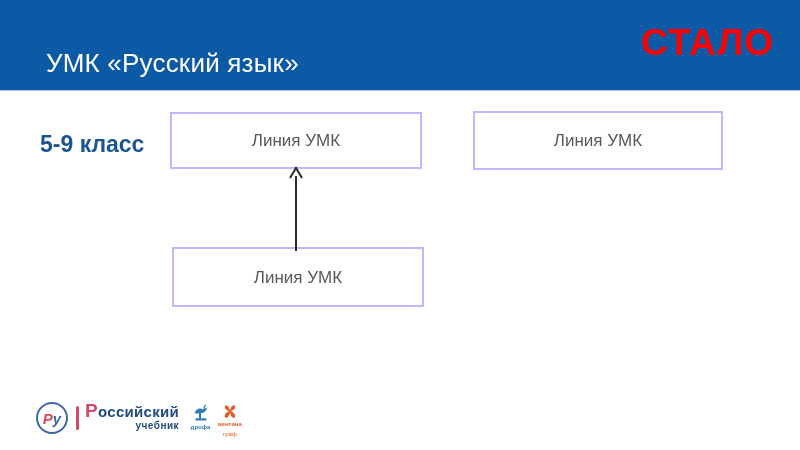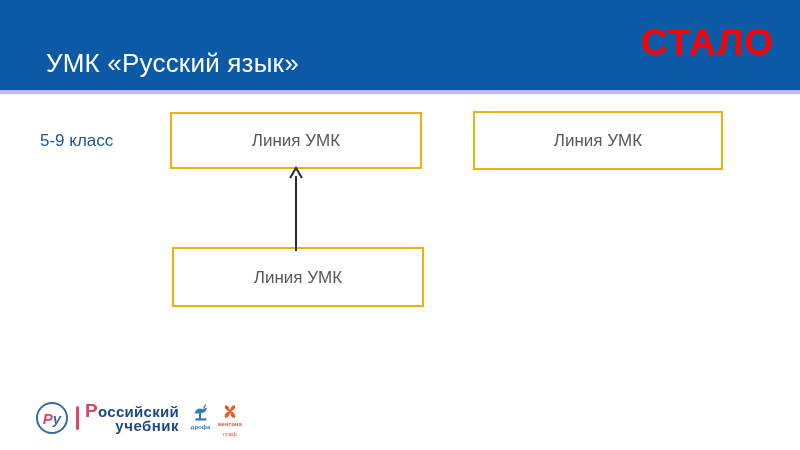--- a/index.html
+++ b/index.html
@@ -1,47 +1,47 @@
 <!DOCTYPE html>
 <html><head>
 <meta charset="utf-8">
 <style>
   html,body{margin:0;padding:0;background:#fff;}
   .slide{position:relative;width:800px;height:450px;background:#ffffff;overflow:hidden;
          font-family:"Liberation Sans","DejaVu Sans",sans-serif;}
   
   .header{position:absolute;left:0;top:0;width:800px;height:90px;background:#0c5aa6;
-          border-bottom:4px solid #c4b5fd;}
+          border-bottom:1px solid #c4b5fd;}
   .title{position:absolute;left:46px;top:48px;font-size:26px;color:#ffffff;
          letter-spacing:0.2px;white-space:nowrap;}
   .status{position:absolute;right:26px;top:22px;font-size:37px;font-weight:700;
           color:#fe0000;letter-spacing:1px;white-space:nowrap;margin-left:39px;}
   
-  .grade{position:absolute;left:40px;top:131px;font-size:17px;font-weight:400;
+  .grade{position:absolute;left:40px;top:131px;font-size:23px;font-weight:700;
          color:#1a5492;white-space:nowrap;}
   
-  .box{position:absolute;background:#ffffff;border:2px solid #eab308;
+  .box{position:absolute;background:#ffffff;border:2px solid #c4b5fd;
        display:flex;flex-direction:column;justify-content:center;align-items:center;
        font-size:17px;line-height:23px;color:#595959;text-align:center;}
   .box-razumovskaya{left:170px;top:112px;width:248px;height:53px;}
   .box-shmeleva{left:473px;top:111px;width:246px;height:55px;}
   .box-babaytseva{left:172px;top:247px;width:248px;height:56px;}
   .arrow-svg{position:absolute;left:286px;top:166px;width:20px;height:86px;}
   
   .brand{position:absolute;left:36px;top:400px;height:36px;display:flex;align-items:center;}
   .brand-circle{width:28px;height:28px;border:2.5px solid #3a68a6;border-radius:50%;
                 display:flex;align-items:center;justify-content:center;
                 font-size:15px;font-weight:700;font-style:italic;line-height:1;}
   .mono-p{color:#d84766;}
   .mono-u{color:#3a68a6;}
   .brand-divider{width:3px;height:24px;background:#d84766;border-radius:2px;margin:0 6px 0 8px;}
   .brand-text{display:flex;flex-direction:column;line-height:14px;}
   .brand-line1{font-size:15px;font-weight:700;color:#1d4b80;letter-spacing:0.3px;}
   .brand-init{color:#d84766;font-size:19px;font-weight:700;}
-  .brand-line2{font-size:15px;font-weight:700;color:#1d4b80;text-align:right;letter-spacing:0.5px;}
+  .brand-line2{font-size:10px;font-weight:700;color:#1d4b80;text-align:right;letter-spacing:0.5px;}
   .pub{position:absolute;display:flex;flex-direction:column;align-items:center;}
   .pub-drofa{left:186px;top:402px;width:28px;}
   .pub-ventana{left:216px;top:403px;width:28px;}
   .pub-label{font-size:10px;transform:scale(0.6);transform-origin:center top;
              font-weight:700;white-space:nowrap;line-height:10px;text-align:center;}
   .pub-label.blue{color:#2f7cb5;}
   .pub-label.orange{color:#e55c2b;}
 </style>
 </head>
 <body>

